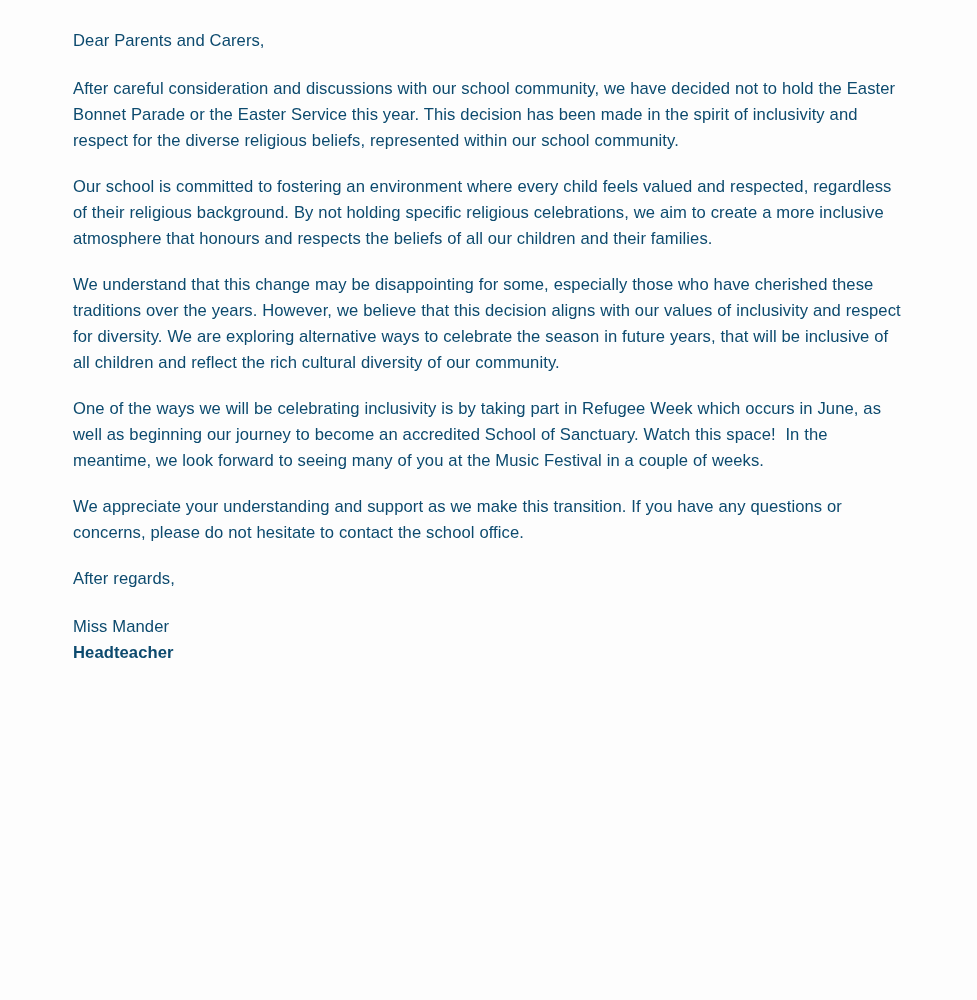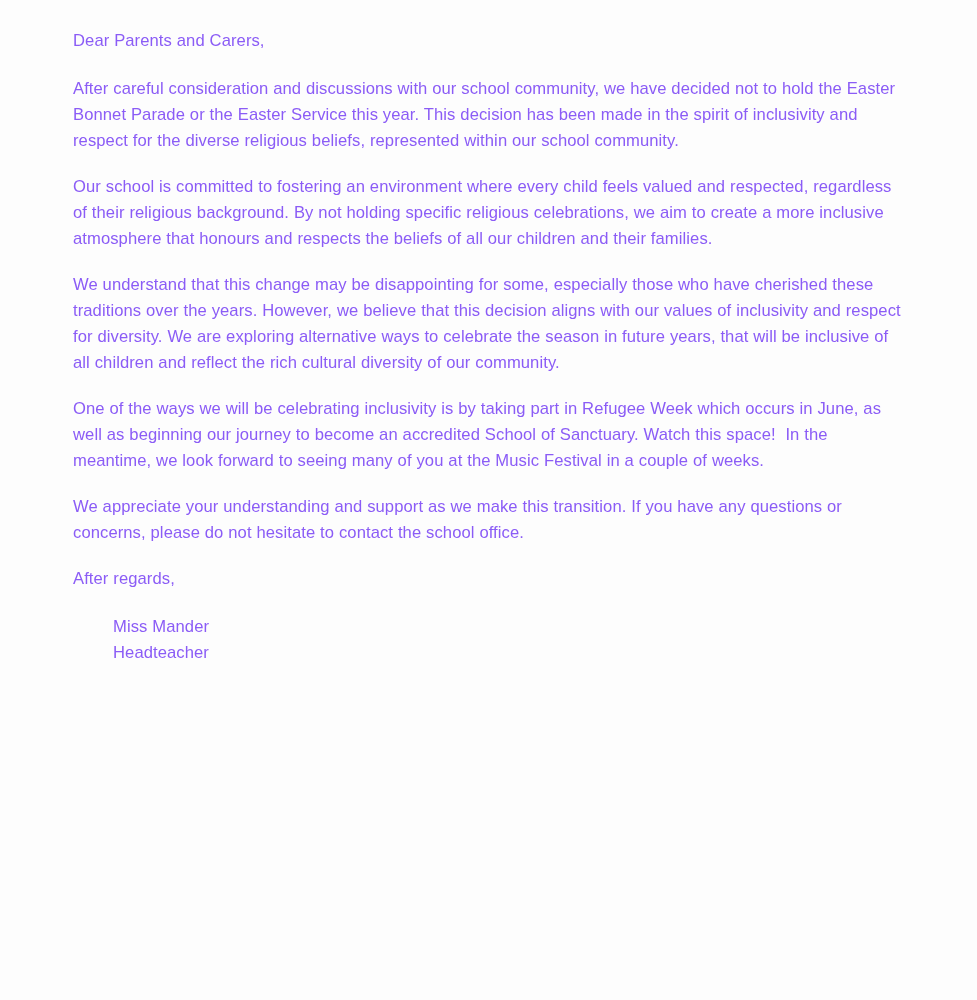--- a/index.html
+++ b/index.html
@@ -27,40 +27,40 @@
     position: absolute;
     left: 73px;
     top: 28px;
     width: 836px;
   }
   .para {
     margin: 0 0 20px 0;
     font-size: 16.6px;
     line-height: 26px;
     letter-spacing: 0.005em;
-    color: #8b5cf6;
+    color: #0c4a6e;
     text-align: left;
     white-space: pre-wrap;
     word-spacing: 0.01em;
   }
   .para:last-child {
     margin-bottom: 0;
+    font-weight: bold;
   }
   
   .para.salutation {
     margin-bottom: 22px;
   }
   .para.closing {
     margin-bottom: 22px;
   }
   
   .para.signature {
     margin-bottom: 0;
     line-height: 26px;
-    margin-left: 40px;
   }
 </style>
 </head>
 <body>
 
 <div class="page">
   <div class="letter-body">
 
     <p class="para salutation">Dear Parents and Carers,</p>
 

